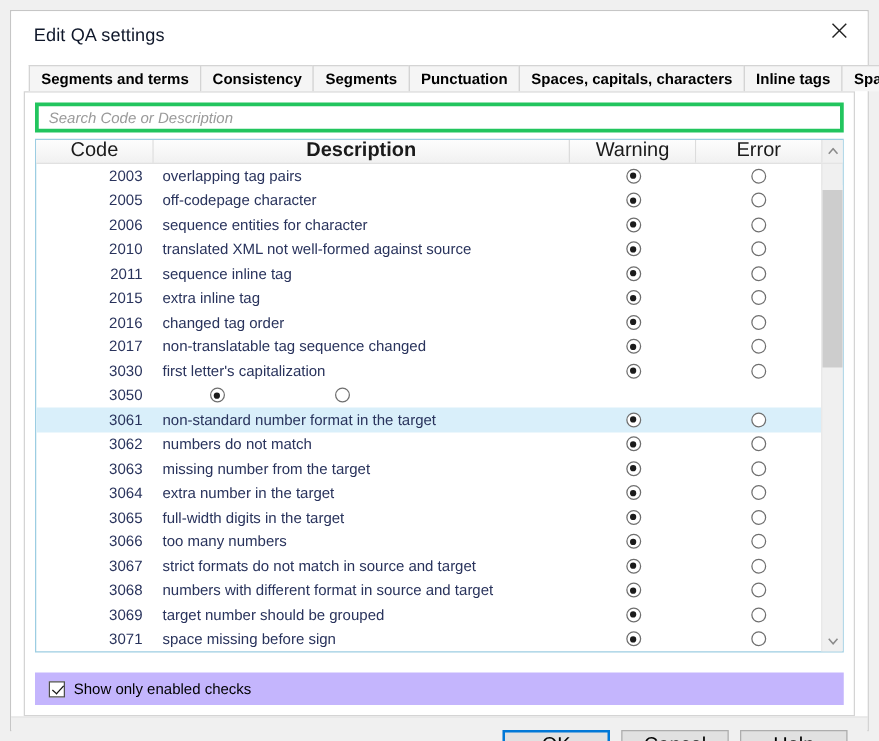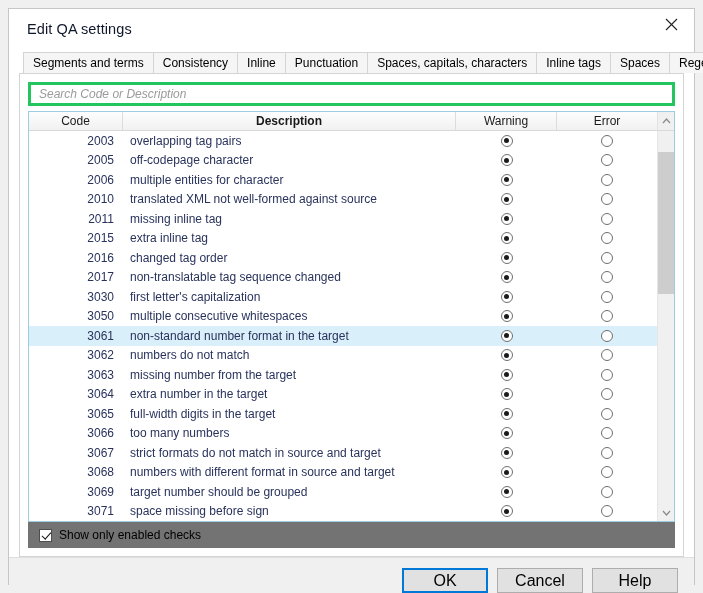--- a/index.html
+++ b/index.html
@@ -85,20 +85,21 @@
     font-size: 12px;
     color: #000;
     background: #f5f5f5;
     border: 1px solid #d4d4d4;
     border-bottom: none;
     margin-right: -1px;
     box-sizing: border-box;
     white-space: nowrap;
     cursor: default;
     position: relative;
+    font-weight: bold;
   }
 
   
   .tabpanel {
     flex: 1 1 auto;
     border: 1px solid #d4d4d4;
     background: #ffffff;
     box-sizing: border-box;
     padding: 8px;
     display: flex;
@@ -146,21 +147,21 @@
   }
   .grid-header {
     display: flex;
     height: 19px;
     flex: 0 0 19px;
     background: #f7f7f7;
     border-bottom: 1px solid #d9d9d9;
     box-sizing: border-box;
   }
   .gh-cell {
-    font-size: 12px;
+    font-size: 16px;
     color: #1a1a1a;
     display: flex;
     align-items: center;
     justify-content: center;
     border-right: 1px solid #dcdcdc;
     box-sizing: border-box;
     height: 100%;
     background: linear-gradient(to bottom,#fdfdfd,#f1f1f1);
   }
   .gh-code        { width: 94px; }
@@ -270,21 +271,22 @@
     height: 150px;
     background: #cdcdcd;
   }
 
   
   .checkrow {
     flex: 0 0 26px;
     display: flex;
     align-items: center;
     padding-left: 11px;
-    background: #737373;
+    background: #c4b5fd;
+    margin-top: 16px;
   }
   .chk {
     width: 13px; height: 13px;
     border: 1px solid #4e4e4e;
     background: #ffffff;
     box-sizing: border-box;
     margin-right: 7px;
     position: relative;
     display: inline-block;
   }
@@ -343,21 +345,21 @@
         <line x1="12" y1="1" x2="1" y2="12" stroke="#222" stroke-width="1.1"></line>
       </svg>
     </div>
   </div>
 
   <div class="dlg-body">
 
     <div class="tabstrip" id="tabstrip">
         <div class="tab">Segments and terms</div>
         <div class="tab">Consistency</div>
-        <div class="tab">Inline</div>
+        <div class="tab">Segments</div>
         <div class="tab">Punctuation</div>
         <div class="tab">Spaces, capitals, characters</div>
         <div class="tab">Inline tags</div>
         <div class="tab">Spaces</div>
         <div class="tab">Regex</div>
       </div>
 
     <div class="tabpanel">
 
       <div class="search-box">
@@ -395,41 +397,41 @@
                 <div class="c-desc">off-codepage character</div>
                 <div class="c-warn">
                   <span class="radio on"></span>
                 </div>
                 <div class="c-err">
                   <span class="radio"></span>
                 </div>
               </div>
               <div class="row">
                 <div class="c-code">2006</div>
-                <div class="c-desc">multiple entities for character</div>
+                <div class="c-desc">sequence entities for character</div>
                 <div class="c-warn">
                   <span class="radio on"></span>
                 </div>
                 <div class="c-err">
                   <span class="radio"></span>
                 </div>
               </div>
               <div class="row">
                 <div class="c-code">2010</div>
                 <div class="c-desc">translated XML not well-formed against source</div>
                 <div class="c-warn">
                   <span class="radio on"></span>
                 </div>
                 <div class="c-err">
                   <span class="radio"></span>
                 </div>
               </div>
               <div class="row">
                 <div class="c-code">2011</div>
-                <div class="c-desc">missing inline tag</div>
+                <div class="c-desc">sequence inline tag</div>
                 <div class="c-warn">
                   <span class="radio on"></span>
                 </div>
                 <div class="c-err">
                   <span class="radio"></span>
                 </div>
               </div>
               <div class="row">
                 <div class="c-code">2015</div>
                 <div class="c-desc">extra inline tag</div>
@@ -465,21 +467,20 @@
                 <div class="c-desc">first letter's capitalization</div>
                 <div class="c-warn">
                   <span class="radio on"></span>
                 </div>
                 <div class="c-err">
                   <span class="radio"></span>
                 </div>
               </div>
               <div class="row">
                 <div class="c-code">3050</div>
-                <div class="c-desc">multiple consecutive whitespaces</div>
                 <div class="c-warn">
                   <span class="radio on"></span>
                 </div>
                 <div class="c-err">
                   <span class="radio"></span>
                 </div>
               </div>
               <div class="row selected">
                 <div class="c-code">3061</div>
                 <div class="c-desc">non-standard number format in the target</div>

